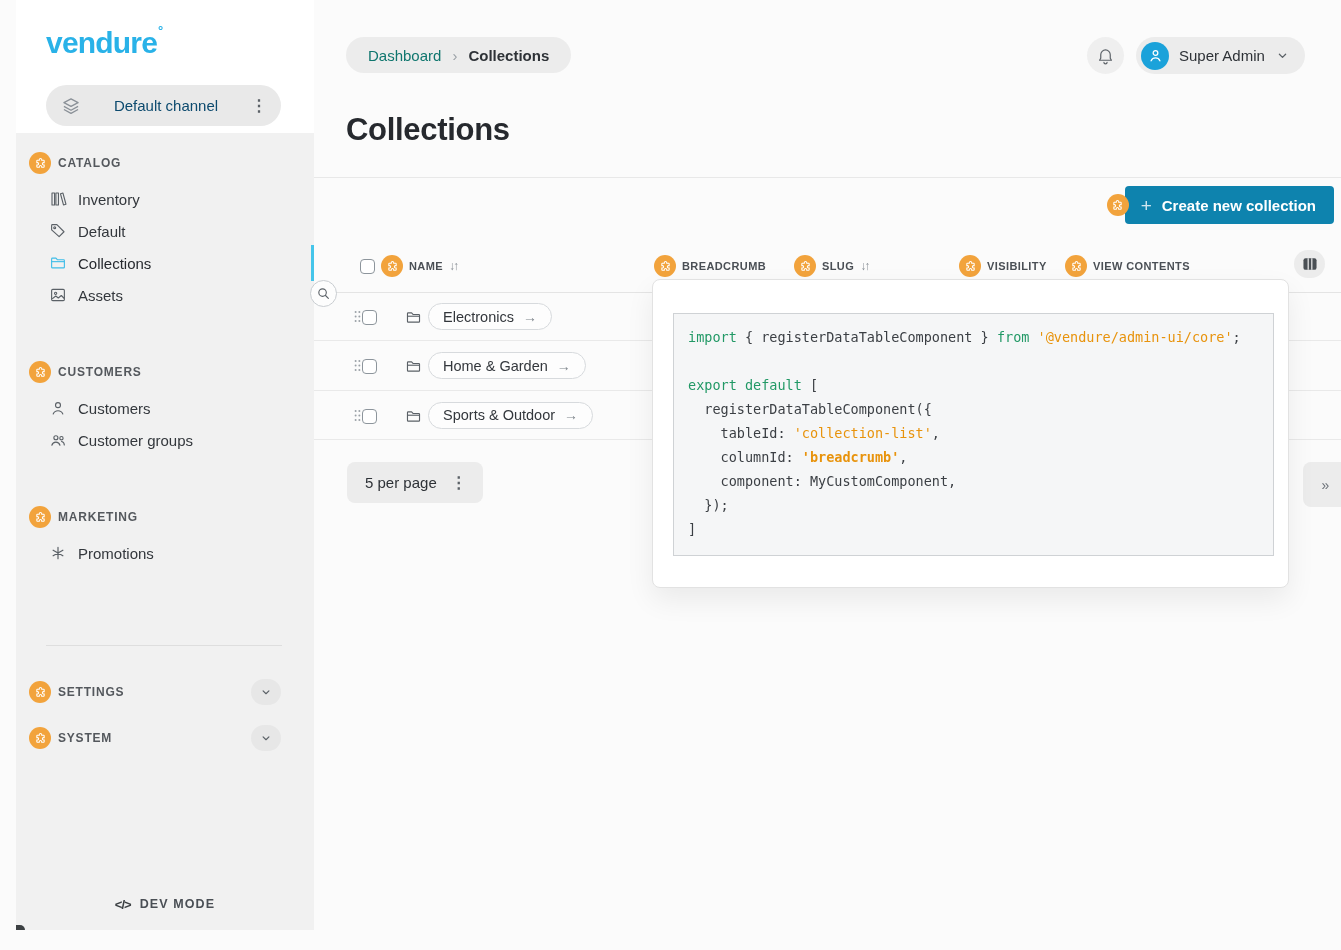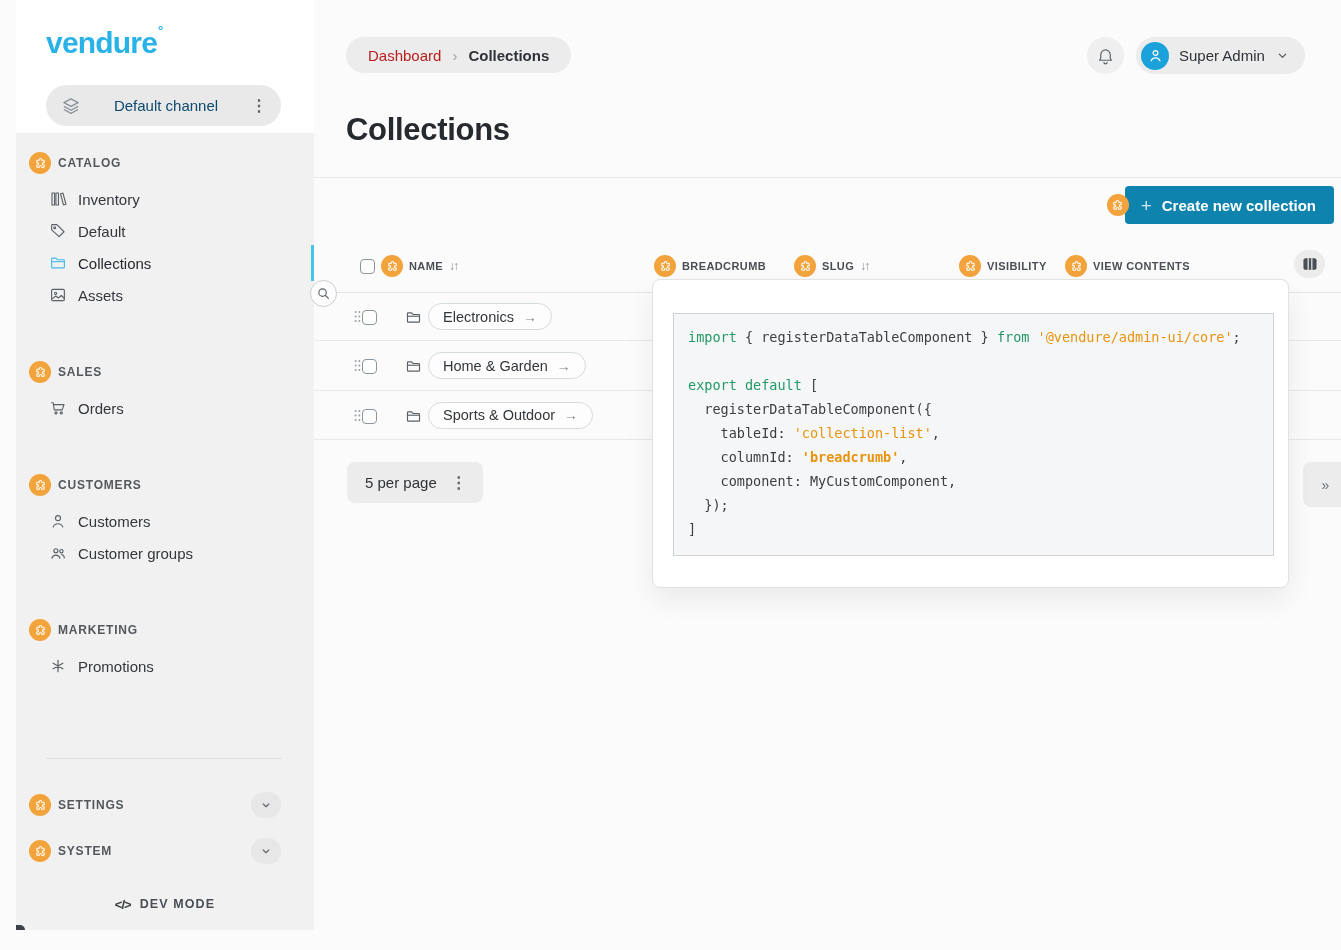--- a/index.html
+++ b/index.html
@@ -39,21 +39,21 @@
   .collapsed-left { display: flex; align-items: center; gap: 7px; }
   .chev-pill { width: 30px; height: 26px; border-radius: 13px; background: #e7e7e7; display: flex; align-items: center; justify-content: center; cursor: pointer; }
   .dev-mode { position: absolute; left: 0; right: 0; bottom: 12px; height: 28px; display: flex; align-items: center; justify-content: center; gap: 9px; color: #4a4f55; }
   .dev-glyph { font-size: 13px; font-weight: 700; letter-spacing: -1px; color: #3c4043; }
   .dev-label { font-size: 12.5px; font-weight: 700; letter-spacing: 1.1px; }
   .corner-artifact { position: absolute; left: 0; bottom: 0; width: 9px; height: 5px; background: #3c4043; border-top-right-radius: 6px; }
 
   
   .main { position: absolute; left: 298px; top: 0; width: 1043px; height: 950px; }
   .breadcrumb { position: absolute; left: 48px; top: 37px; height: 36px; background: #ececec; border-radius: 18px; display: flex; align-items: center; gap: 11px; padding: 0 22px; font-size: 15px; }
-  .crumb { color: #b91c1c; cursor: pointer; }
+  .crumb { color: #0f766e; cursor: pointer; }
   .crumb-sep { color: #9aa0a6; font-size: 15px; }
   .crumb-current { color: #2e3237; font-weight: 600; }
   .bell-btn { position: absolute; left: 789px; top: 37px; width: 37px; height: 37px; border-radius: 50%; background: #efefef; display: flex; align-items: center; justify-content: center; cursor: pointer; }
   .user-pill { position: absolute; left: 838px; top: 37px; height: 37px; border-radius: 19px; background: #ececec; display: flex; align-items: center; gap: 10px; padding: 0 15px 0 5px; cursor: pointer; }
   .avatar { width: 28px; height: 28px; border-radius: 50%; background: #1ba2da; display: flex; align-items: center; justify-content: center; }
   .user-name { font-size: 15px; color: #2e3237; font-weight: 500; }
   .page-title { position: absolute; left: 48px; top: 112px; font-size: 31px; font-weight: 700; letter-spacing: -0.3px; color: #26292e; }
   .header-divider { position: absolute; top: 177px; left: 0; width: 100%; height: 1px; background: #e8e8e8; }
   .create-row { position: absolute; top: 186px; right: 7px; height: 38px; display: flex; align-items: center; }
   .create-row .badge { margin-right: -4px; z-index: 2; }
@@ -157,42 +157,20 @@
             </div>
           </div>
         </div>
         <div class="nav-section">
           <div class="section-header">
             <span class="badge">
               <svg width="13" height="13" viewBox="0 0 24 24" fill="none" stroke="#fff" stroke-width="1.9">
                 <path d="M9.8 4.8a2.2 2.2 0 0 1 4.4 0V6h3.6a1 1 0 0 1 1 1v3.4h-1.2a2.2 2.2 0 0 0 0 4.4h1.2V18a1 1 0 0 1-1 1h-3.6v-1.2a2.2 2.2 0 0 0-4.4 0V19H6.2a1 1 0 0 1-1-1v-3.2h1.2a2.2 2.2 0 0 0 0-4.4H5.2V7a1 1 0 0 1 1-1h3.6V4.8z"></path>
               </svg>
             </span>
-            <span class="section-label">SALES</span>
-          </div>
-          <div class="section-items">
-            <div class="nav-item">
-              <span class="icon">
-                <svg width="18" height="18" viewBox="0 0 24 24" fill="none" stroke="#5b6167" stroke-width="1.5" stroke-linecap="round" stroke-linejoin="round">
-                  <path d="M3.5 5h2.2l1.3 9.5h10.6l2.4-7H6.4"></path>
-                  <circle cx="9.3" cy="18.6" r="1.4"></circle>
-                  <circle cx="16.4" cy="18.6" r="1.4"></circle>
-                </svg>
-              </span>
-              <span class="nav-item-label">Orders</span>
-            </div>
-          </div>
-        </div>
-        <div class="nav-section">
-          <div class="section-header">
-            <span class="badge">
-              <svg width="13" height="13" viewBox="0 0 24 24" fill="none" stroke="#fff" stroke-width="1.9">
-                <path d="M9.8 4.8a2.2 2.2 0 0 1 4.4 0V6h3.6a1 1 0 0 1 1 1v3.4h-1.2a2.2 2.2 0 0 0 0 4.4h1.2V18a1 1 0 0 1-1 1h-3.6v-1.2a2.2 2.2 0 0 0-4.4 0V19H6.2a1 1 0 0 1-1-1v-3.2h1.2a2.2 2.2 0 0 0 0-4.4H5.2V7a1 1 0 0 1 1-1h3.6V4.8z"></path>
-              </svg>
-            </span>
             <span class="section-label">CUSTOMERS</span>
           </div>
           <div class="section-items">
             <div class="nav-item">
               <span class="icon">
                 <svg width="18" height="18" viewBox="0 0 24 24" fill="none" stroke="#5b6167" stroke-width="1.5" stroke-linecap="round">
                   <circle cx="12" cy="8.2" r="3.3"></circle>
                   <path d="M5.6 20a6.9 6.9 0 0 1 12.8 0"></path>
                 </svg>
               </span>

